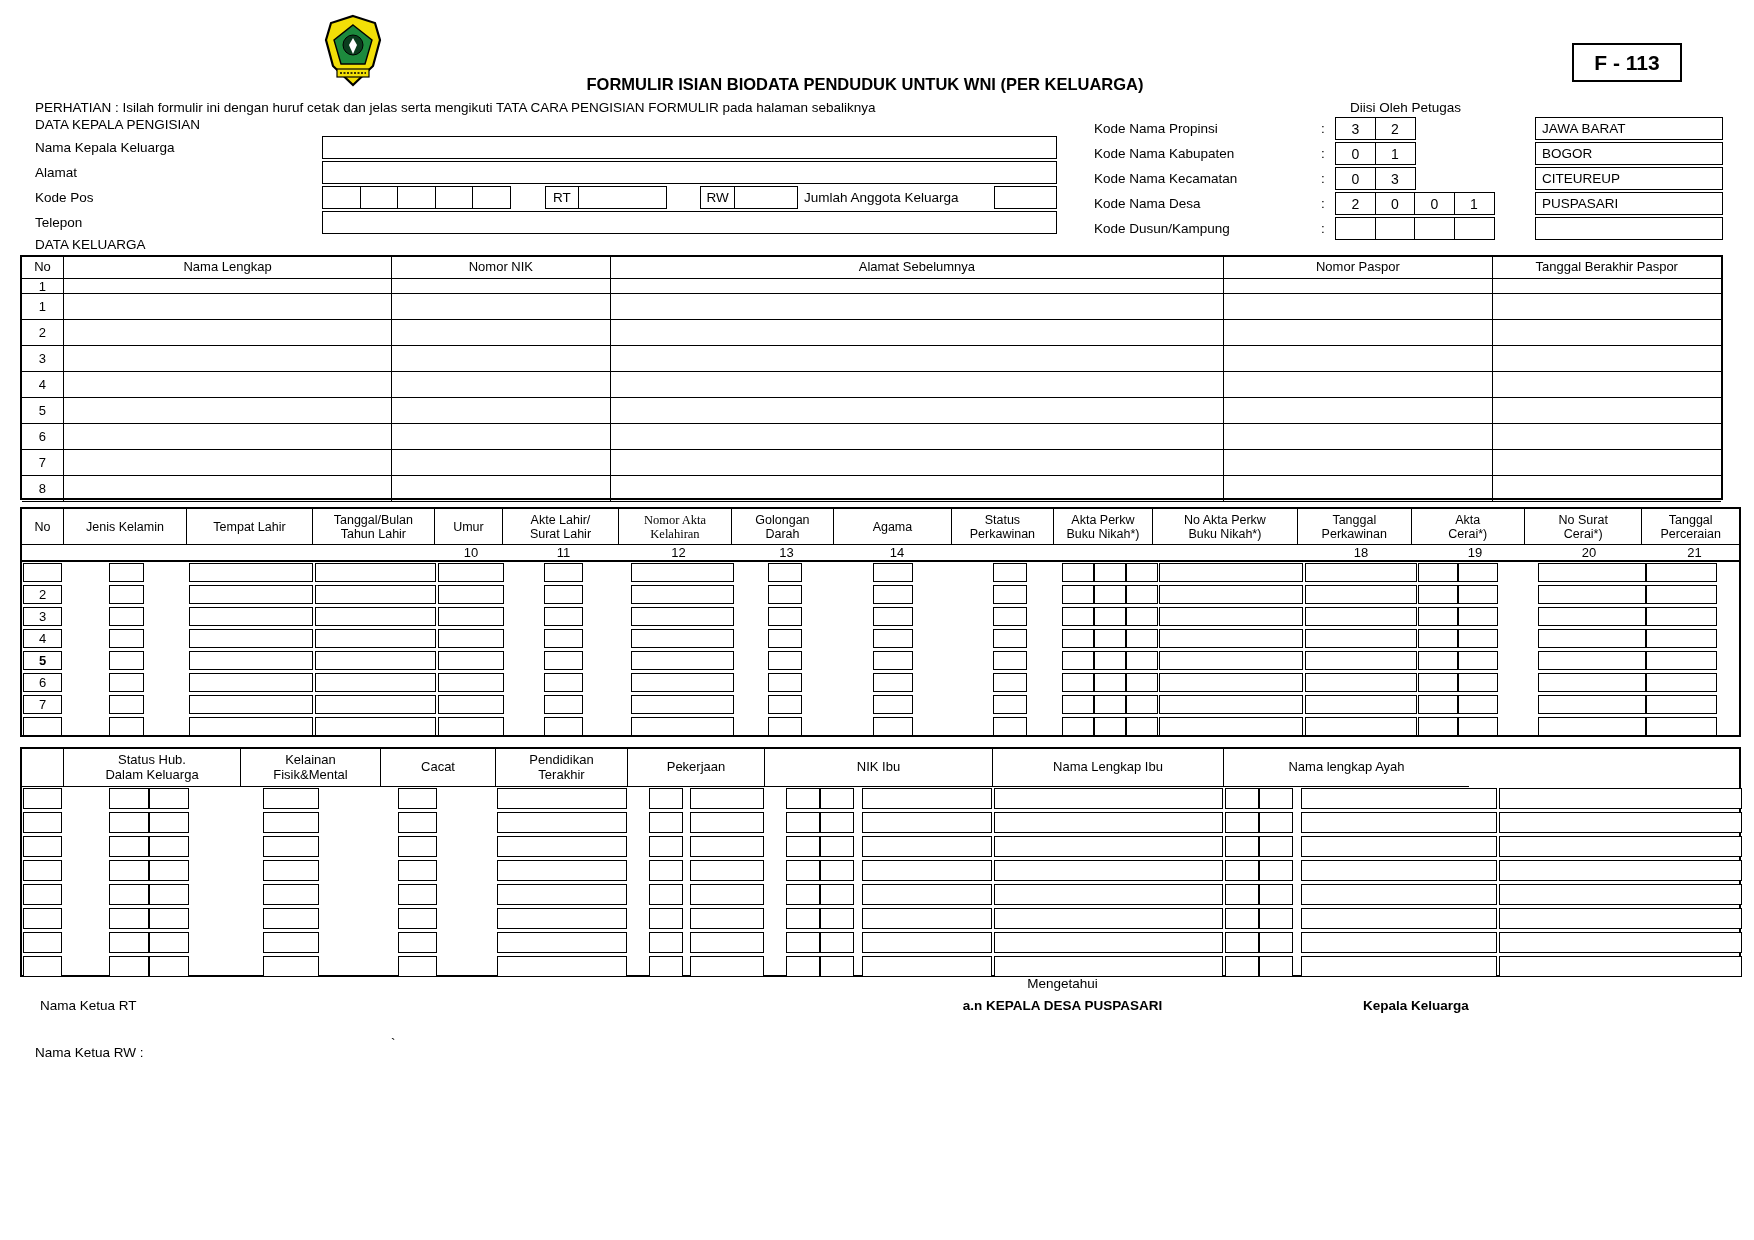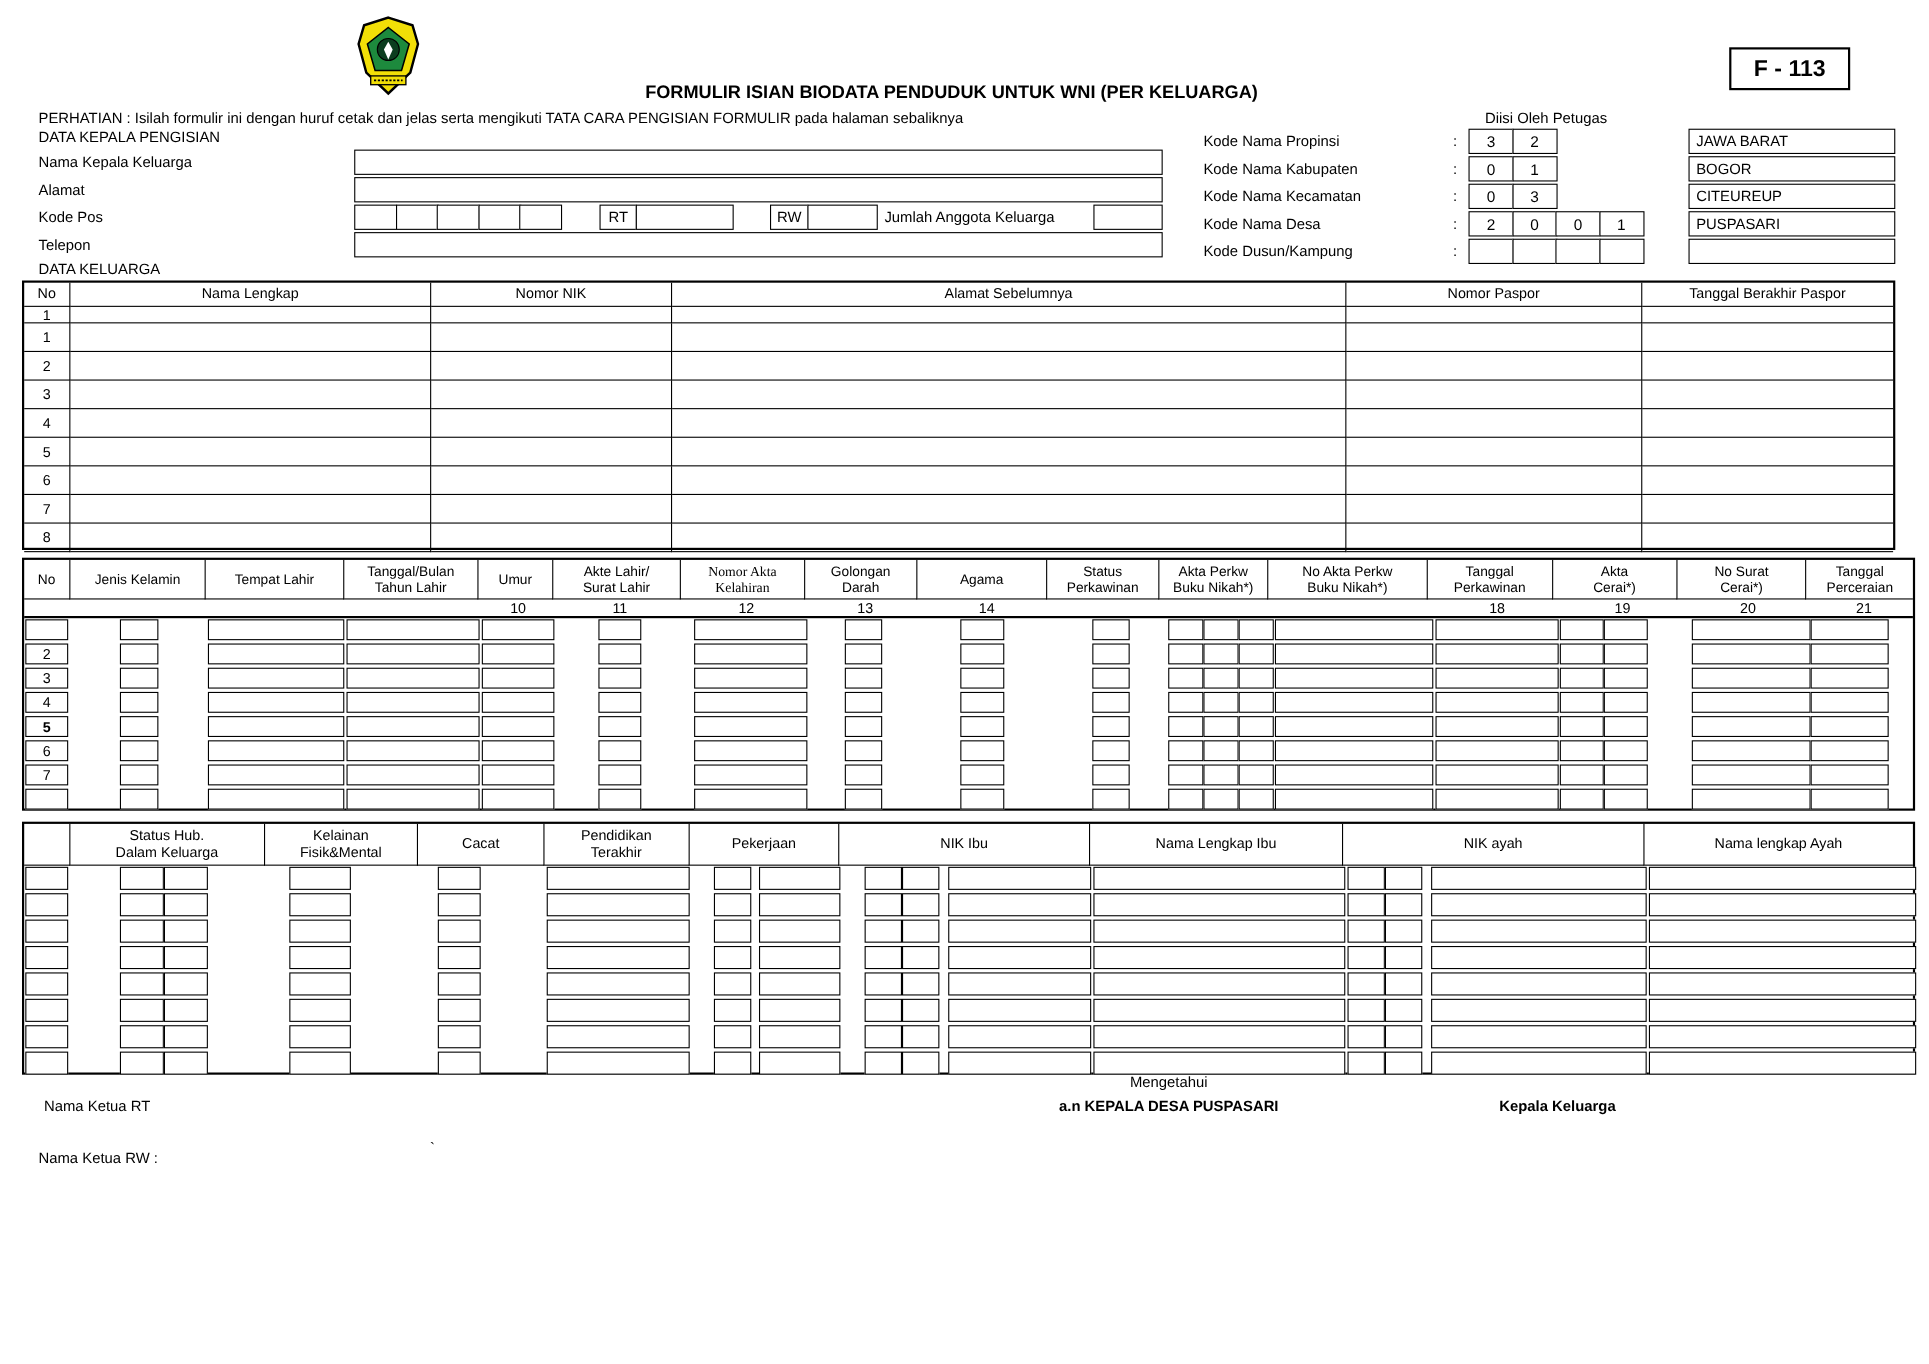--- a/index.html
+++ b/index.html
@@ -413,21 +413,20 @@
         <div class="hcell" style="width: 177px; height: 38px; font-size: 13px;">Status Hub.
 Dalam Keluarga</div>
         <div class="hcell" style="width: 140px; height: 38px; font-size: 13px;">Kelainan
 Fisik&amp;Mental</div>
         <div class="hcell" style="width: 115px; height: 38px; font-size: 13px;">Cacat</div>
         <div class="hcell" style="width: 132px; height: 38px; font-size: 13px;">Pendidikan
 Terakhir</div>
         <div class="hcell" style="width: 137px; height: 38px; font-size: 13px;">Pekerjaan</div>
         <div class="hcell" style="width: 228px; height: 38px; font-size: 13px;">NIK Ibu</div>
         <div class="hcell" style="width: 231px; height: 38px; font-size: 13px;">Nama Lengkap Ibu</div>
-        <div class="hcell" style="width: 274px; height: 38px; font-size: 13px;">NIK ayah</div>
         <div class="hcell last" style="width: 245px; height: 38px; font-size: 13px;">Nama lengkap Ayah</div>
       </div>
       <div class="brow" style="height: 24px;">
         <div class="ibox" style="left: 1px; top: 1px; width: 39px; height: 21px;"></div>
         <div class="ibox" style="left: 87px; top: 1px; width: 40px; height: 21px;"></div>
         <div class="ibox" style="left: 127px; top: 1px; width: 40px; height: 21px;"></div>
         <div class="ibox" style="left: 241px; top: 1px; width: 56px; height: 21px;"></div>
         <div class="ibox" style="left: 376px; top: 1px; width: 39px; height: 21px;"></div>
         <div class="ibox" style="left: 475px; top: 1px; width: 130px; height: 21px;"></div>
         <div class="ibox" style="left: 627px; top: 1px; width: 34px; height: 21px;"></div>

